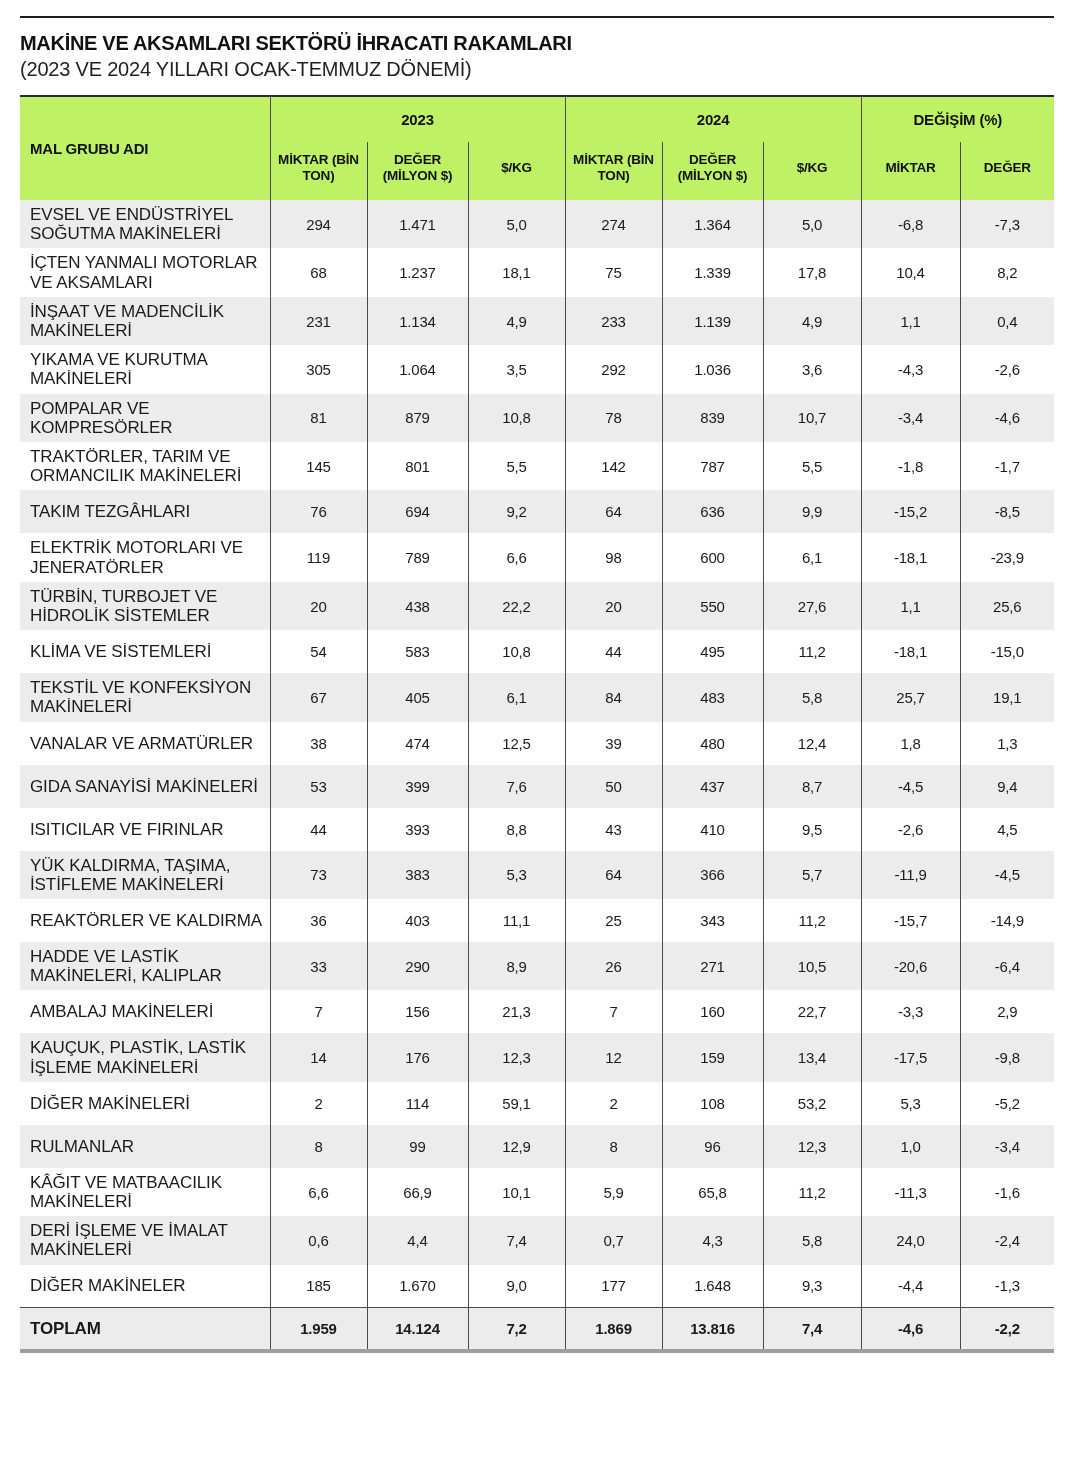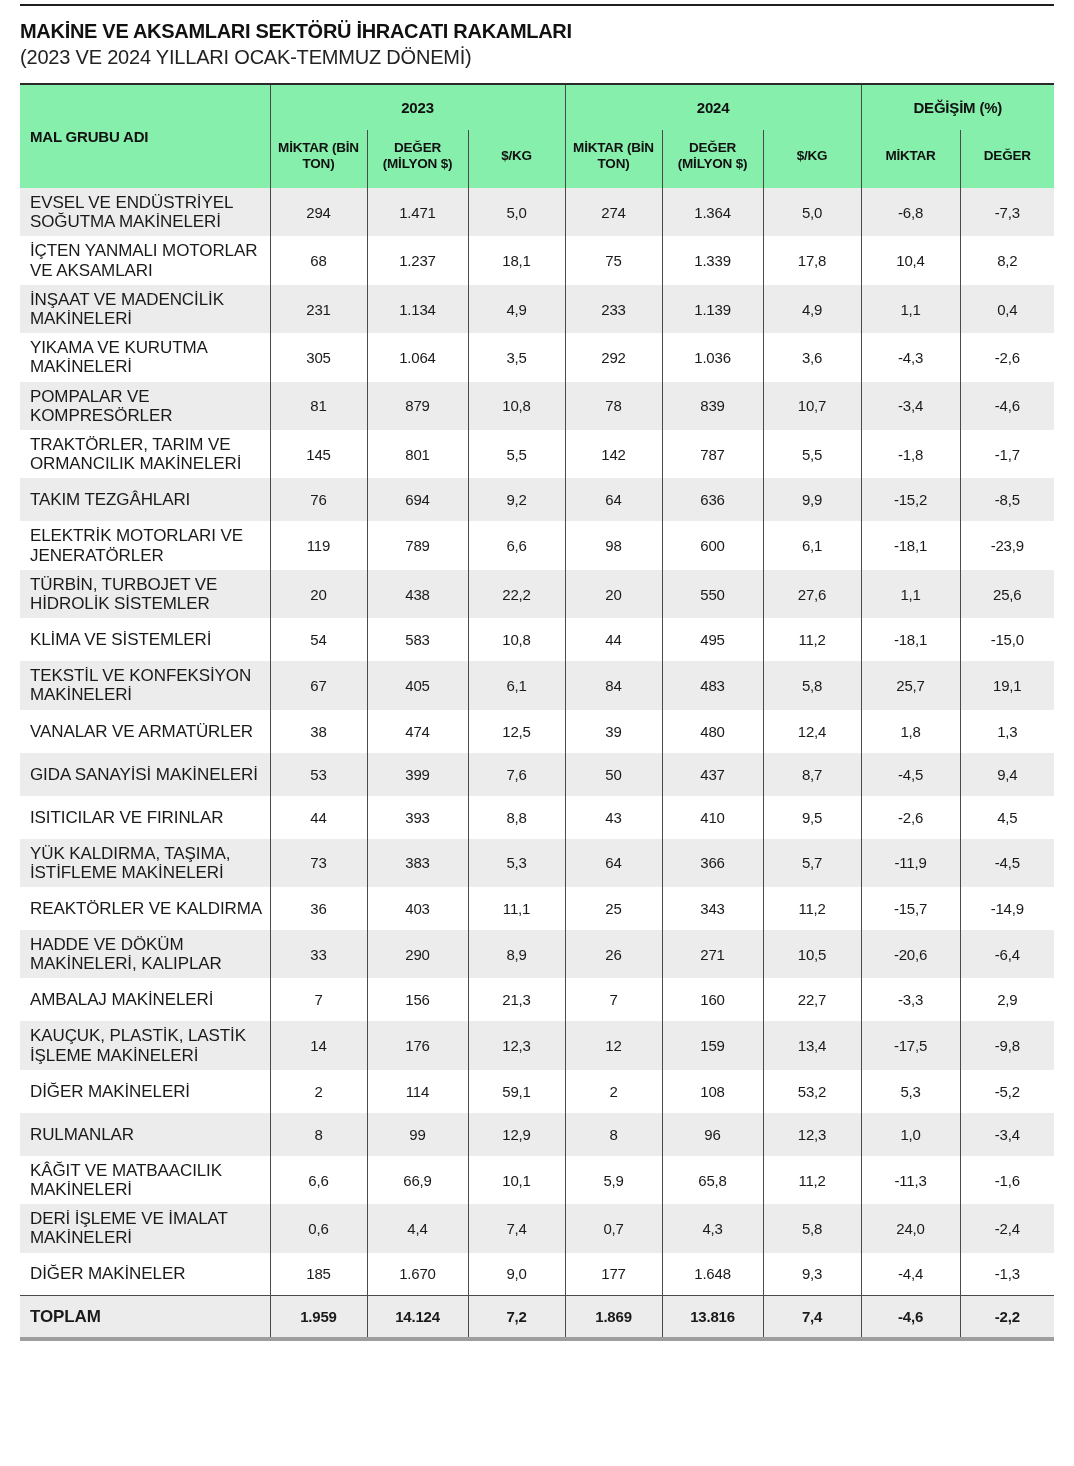--- a/index.html
+++ b/index.html
@@ -8,21 +8,21 @@
     width: 1074px;
     height: 1466px;
     font-family: "Liberation Sans", sans-serif;
     color: #1a1a1a;
     position: relative;
     overflow: hidden;
   }
   .page {
     width: 1034px;
     margin: 0 auto;
-    padding-top: 4px;
+    padding-top: 16px;
   }
   .top-rule {
     height: 2px;
     background: #1f1f1f;
     margin-bottom: 14px;
   }
   .masthead {
     display: flex;
     justify-content: space-between;
     align-items: flex-start;
@@ -64,21 +64,21 @@
   col.c3 { width: 97px; }
   col.c4 { width: 97px; }
   col.c5 { width: 101px; }
   col.c6 { width: 98px; }
   col.c7 { width: 99px; }
   col.c8 { width: 94px; }
 
   thead th {
     font-weight: 700;
     color: #111;
-    background: #86efac;
+    background: #bef264;
     letter-spacing: -0.2px;
   }
   th.name-head {
     text-align: left;
     padding-left: 10px;
     font-size: 15px;
     vertical-align: middle;
   }
   th.group-head {
     font-size: 15px;
@@ -342,21 +342,21 @@
       <td class="c-num">36</td>
       <td class="c-num">403</td>
       <td class="c-num">11,1</td>
       <td class="c-num">25</td>
       <td class="c-num">343</td>
       <td class="c-num">11,2</td>
       <td class="c-num">-15,7</td>
       <td class="c-num">-14,9</td>
     </tr>
         <tr>
-      <td class="c-name">HADDE VE DÖKÜM MAKİNELERİ, KALIPLAR</td>
+      <td class="c-name">HADDE VE LASTİK MAKİNELERİ, KALIPLAR</td>
       <td class="c-num">33</td>
       <td class="c-num">290</td>
       <td class="c-num">8,9</td>
       <td class="c-num">26</td>
       <td class="c-num">271</td>
       <td class="c-num">10,5</td>
       <td class="c-num">-20,6</td>
       <td class="c-num">-6,4</td>
     </tr>
         <tr>

